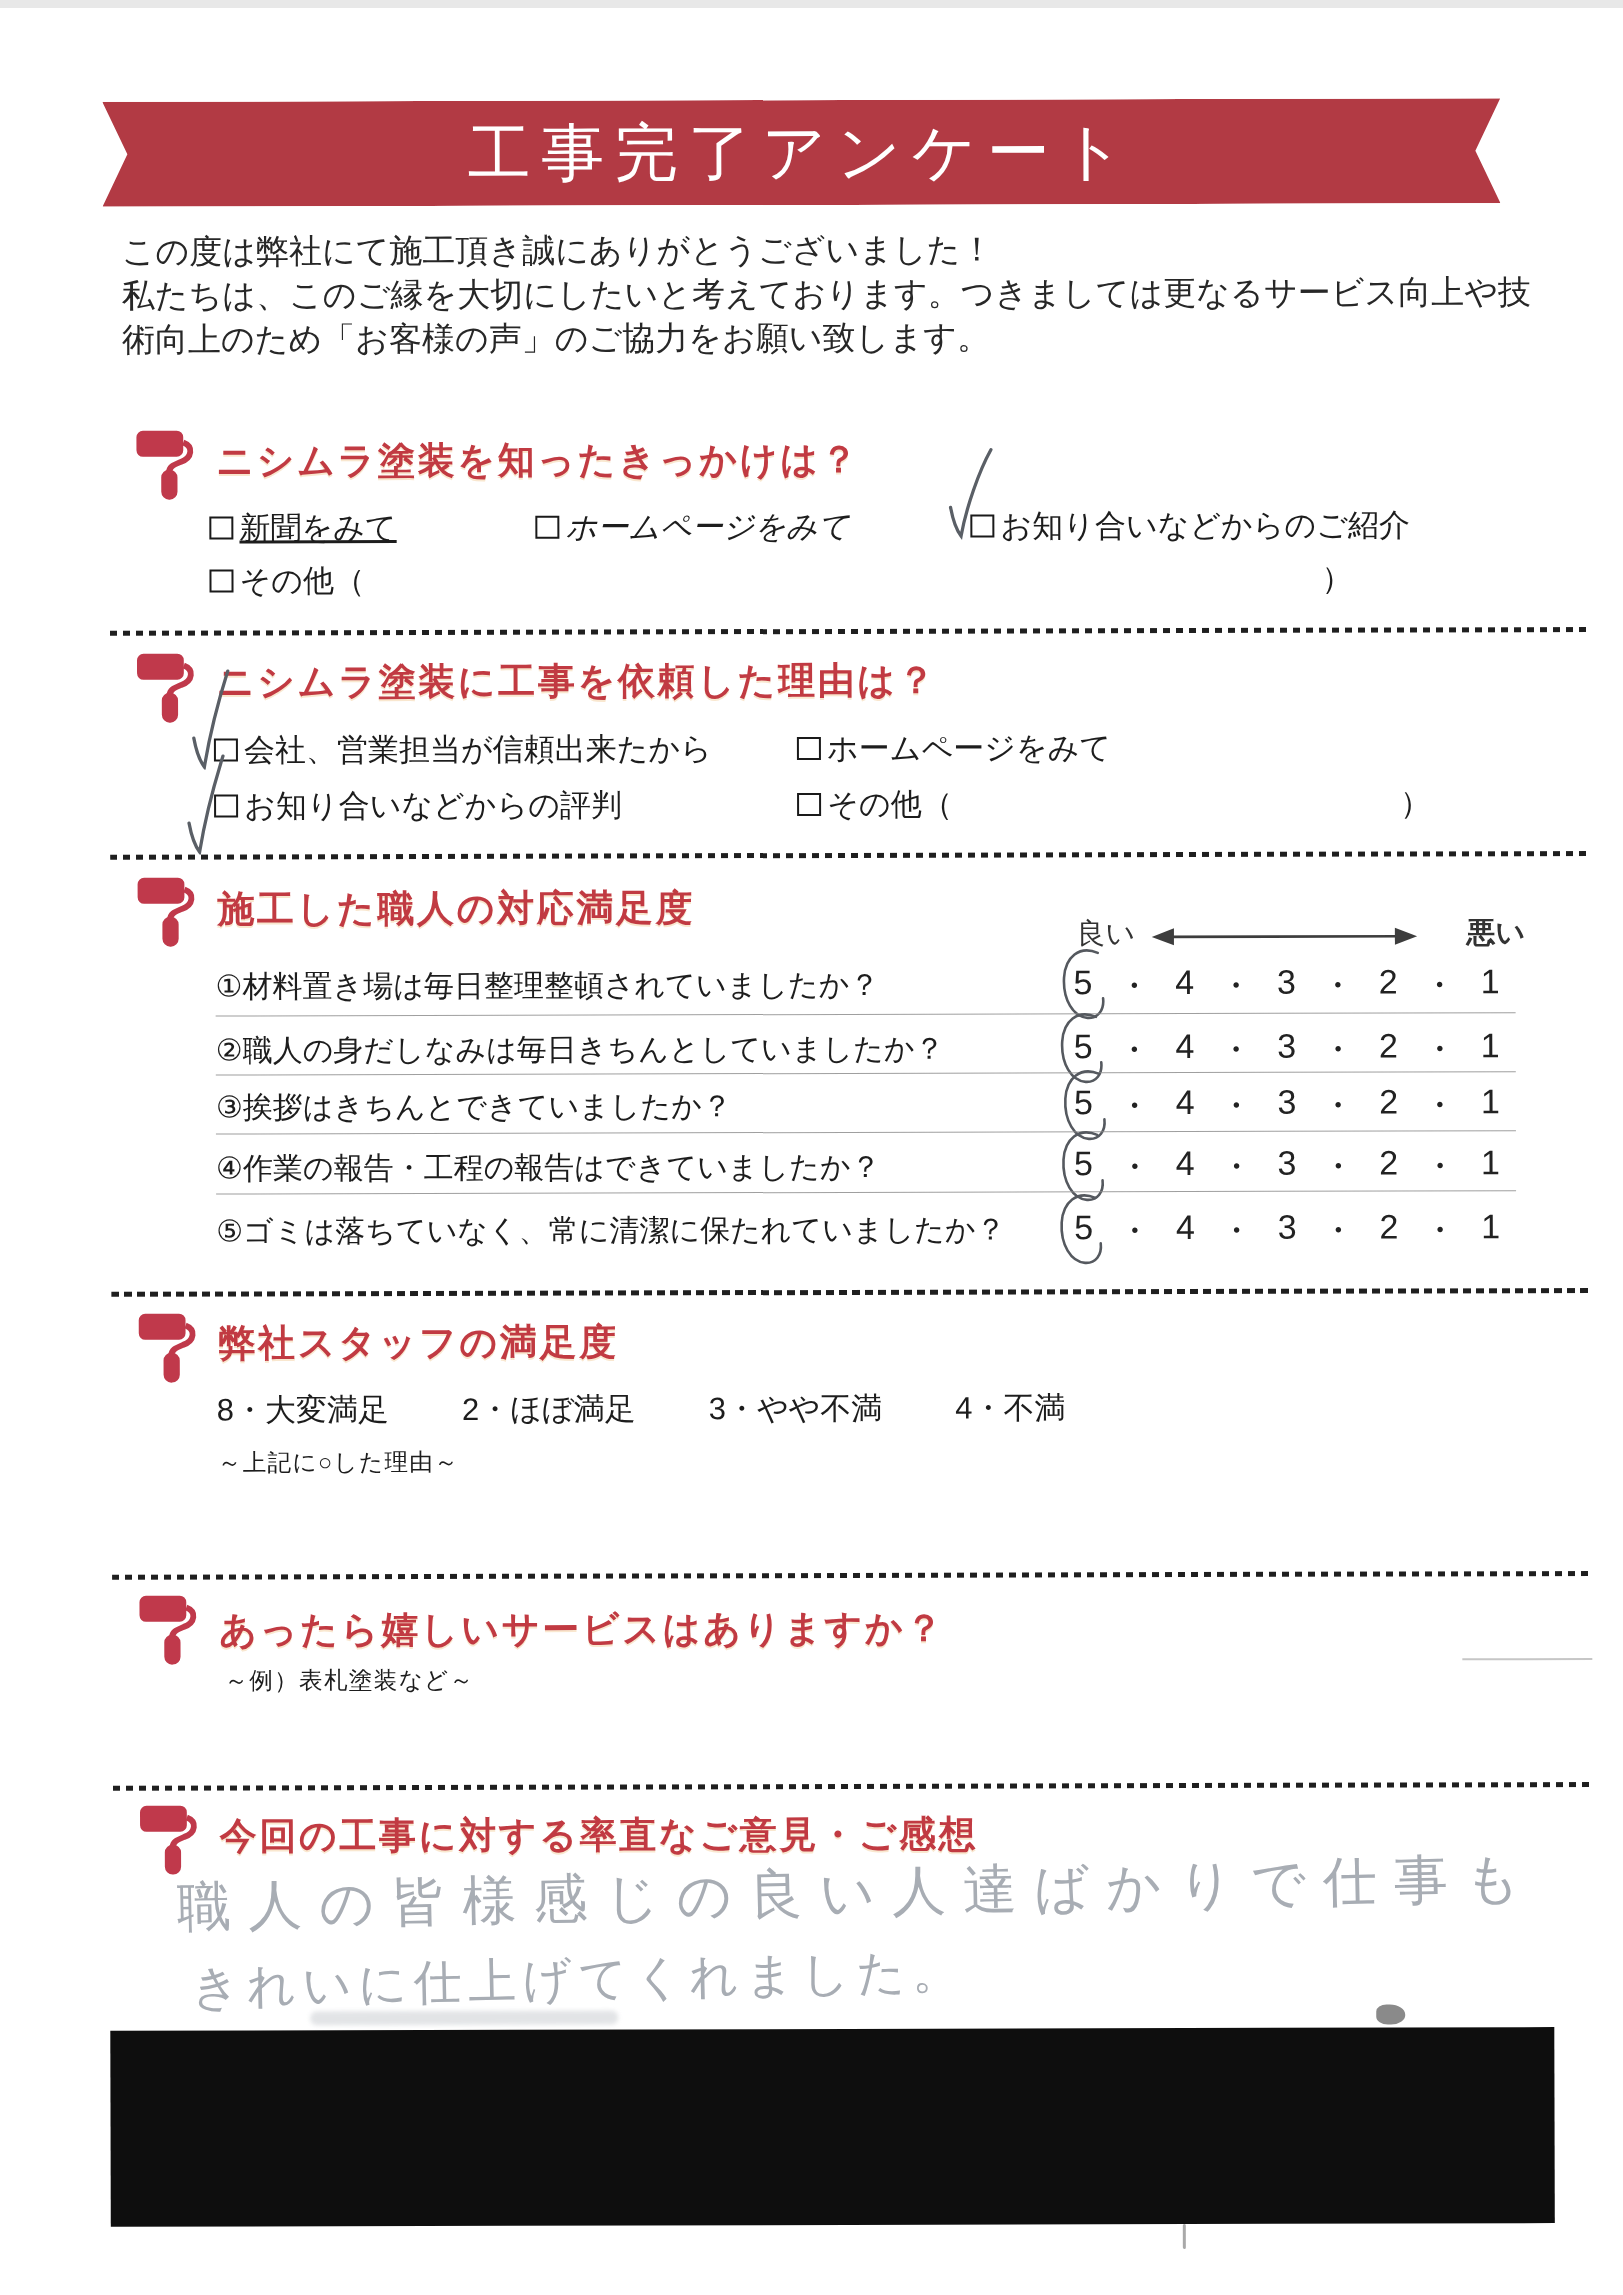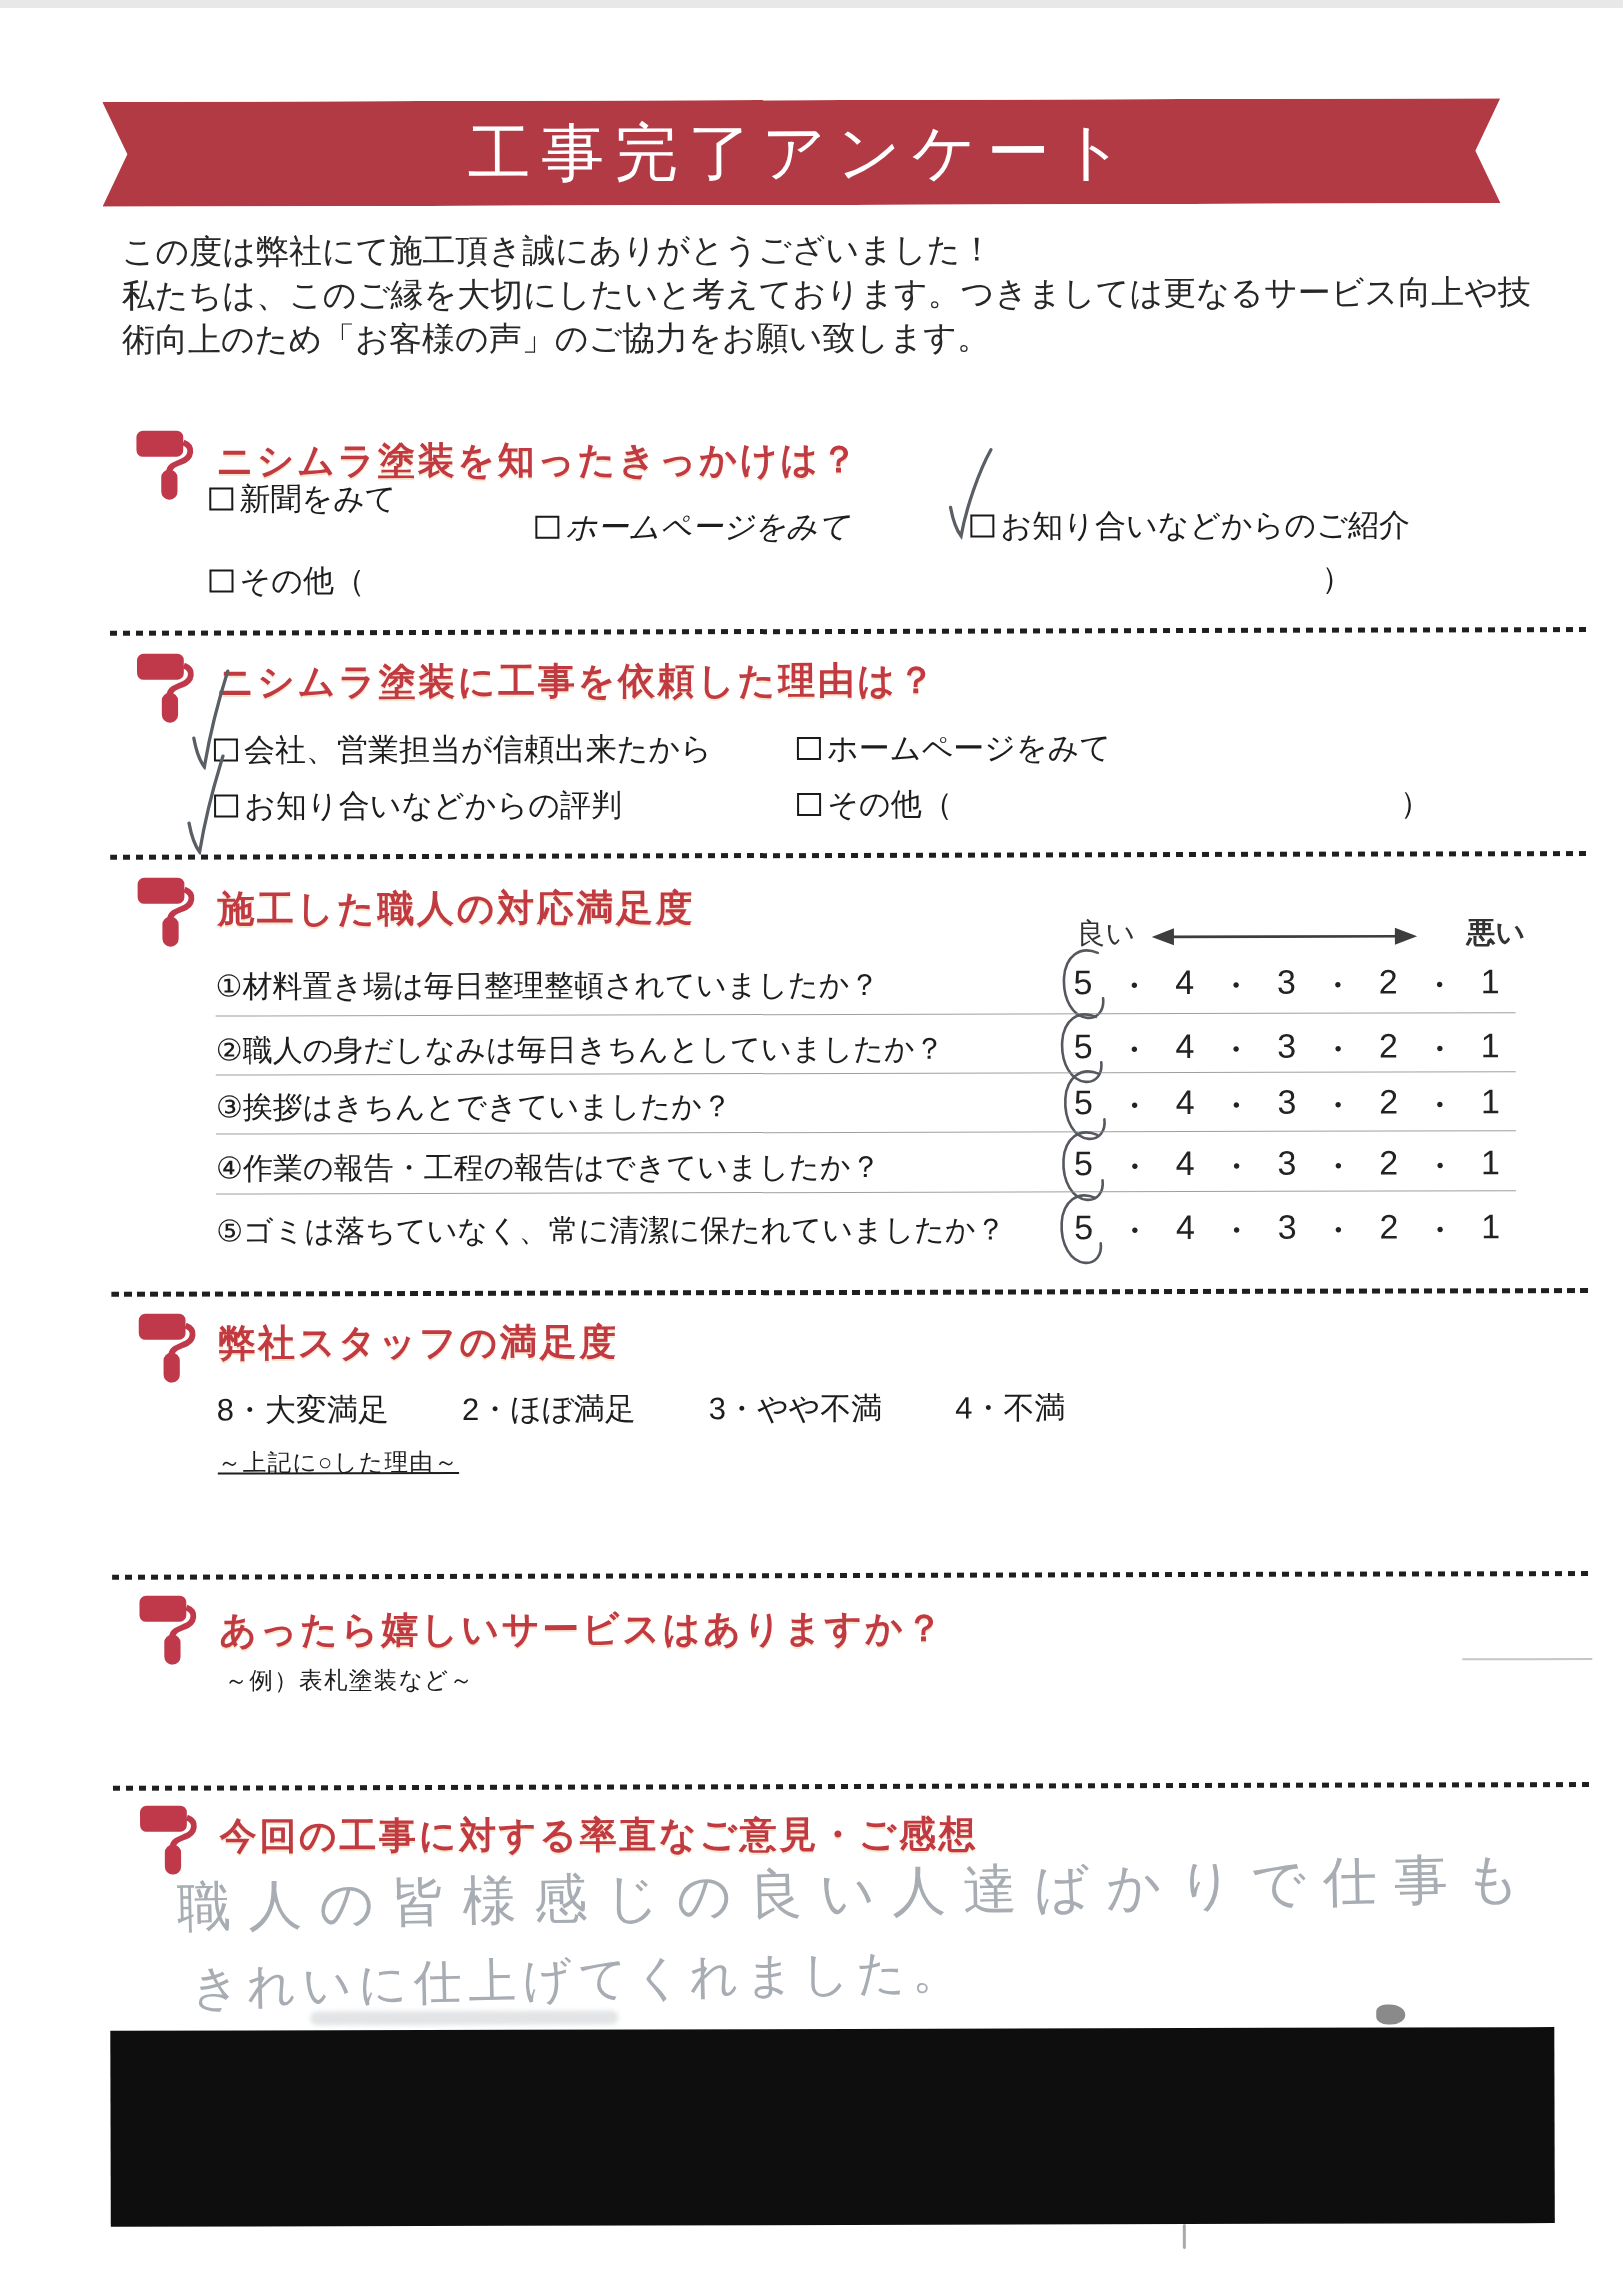--- a/index.html
+++ b/index.html
@@ -81,21 +81,21 @@
     <p>私たちは、このご縁を大切にしたいと考えております。つきましては更なるサービス向上や技術向上のため「お客様の声」のご協力をお願い致します。</p>
   </div>
 
   <svg class="sec-icon" style="left:137px;top:419px;" viewBox="0 0 100 110">
     <rect x="2" y="2" width="72" height="40" rx="10" fill="#c0394b"></rect>
     <path d="M74,20 C90,26 88,44 70,50 C58,55 52,58 52,66" stroke="#c0394b" stroke-width="9" fill="none"></path>
     <rect x="40" y="62" width="25" height="46" rx="12" fill="#c0394b"></rect>
   </svg>
   <div class="heading" style="left:218px;top:427px;">ニシムラ塗装を知ったきっかけは？</div>
 
-  <div class="opt" style="left:211px;top:469px;"><span class="checkbox"></span><span>新聞をみて</span></div>
+  <div class="opt" style="left:211px;top:498px;text-decoration:underline;"><span class="checkbox"></span><span>新聞をみて</span></div>
   <div class="opt" style="left:537px;top:498px;font-style:italic;"><span class="checkbox"></span><span>ホームページをみて</span></div>
   <div class="opt" style="left:972px;top:498px;"><span class="checkbox"></span><span>お知り合いなどからのご紹介</span></div>
   <div class="opt" style="left:211px;top:551px;"><span class="checkbox"></span><span>その他（</span></div>
   <div class="paren-close" style="left:1323px;top:551px;">）</div>
 
   <svg class="check-svg" style="left:943px;top:437px;" width="59" height="98" viewBox="0 0 90 150">
     <path d="M14,96 C18,118 24,132 30,140 C38,96 58,40 76,8" stroke="#5a5f66" stroke-width="5" fill="none" stroke-linecap="round"></path>
   </svg>
 
   <div class="dashed" style="top:621px;"></div>
@@ -229,21 +229,21 @@
     <rect x="40" y="62" width="25" height="46" rx="12" fill="#c0394b"></rect>
   </svg>
   <div class="heading" style="left:218px;top:1309px;">弊社スタッフの満足度</div>
 
   <div class="s4-opts" style="top:1380px;">
         <span>8・大変満足</span>
         <span>2・ほぼ満足</span>
         <span>3・やや不満</span>
         <span>4・不満</span>
       </div>
-  <div class="subnote" style="left:217px;top:1437px;text-decoration:underline;">～上記に○した理由～</div>
+  <div class="subnote" style="left:217px;top:1437px;">～上記に○した理由～</div>
 
   <div class="dashed" style="top:1565px;"></div>
 
   <svg class="sec-icon" style="left:137px;top:1584px;" viewBox="0 0 100 110">
     <rect x="2" y="2" width="72" height="40" rx="10" fill="#c0394b"></rect>
     <path d="M74,20 C90,26 88,44 70,50 C58,55 52,58 52,66" stroke="#c0394b" stroke-width="9" fill="none"></path>
     <rect x="40" y="62" width="25" height="46" rx="12" fill="#c0394b"></rect>
   </svg>
   <div class="heading" style="left:218px;top:1596px;">あったら嬉しいサービスはありますか？</div>
   <div class="subnote" style="left:223px;top:1655px;">～例）表札塗装など～</div>

